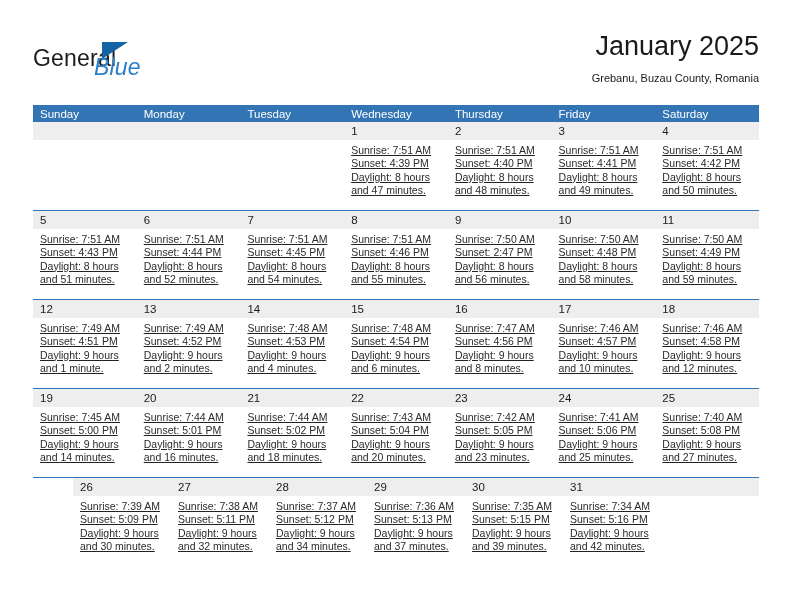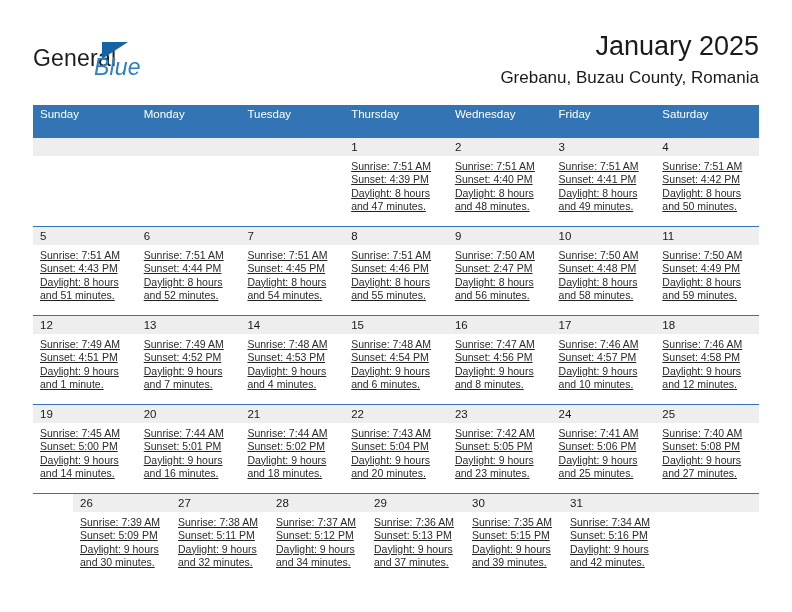--- a/index.html
+++ b/index.html
@@ -72,39 +72,39 @@
     top: 0;
     text-align: right;
   }
   .cal-title {
     font-size: 27px;
     color: #1a1a1a;
     line-height: 32px;
     white-space: nowrap;
   }
   .cal-subtitle {
-    font-size: 17px;
+    font-size: 11px;
     color: #1a1a1a;
     line-height: 20px;
     margin-top: 6px;
     white-space: nowrap;
   }
 
   
   .calendar {
     position: absolute;
     left: 33px;
     top: 105px;
     width: 726px;
   }
 
   .weekdays {
     display: flex;
     background: #3274b4;
-    height: 33px;
+    height: 17px;
   }
   .weekday {
     flex: 1 1 0;
     color: #ffffff;
     font-size: 11.5px;
     line-height: 19px;
     padding-left: 7px;
     box-sizing: border-box;
     overflow: hidden;
     white-space: nowrap;
@@ -172,22 +172,22 @@
       <div class="cal-subtitle">Grebanu, Buzau County, Romania</div>
     </div>
 
   </div>
 
   <div class="calendar">
     <div class="weekdays">
         <div class="weekday">Sunday</div>
         <div class="weekday">Monday</div>
         <div class="weekday">Tuesday</div>
+        <div class="weekday">Wednesday</div>
         <div class="weekday">Thursday</div>
-        <div class="weekday">Wednesday</div>
         <div class="weekday">Friday</div>
         <div class="weekday">Saturday</div>
       </div>
     <div id="weeks-container">
         <div class="week">
           <div class="daycell empty">
             <div class="daynum"></div>
           </div>
           <div class="daycell empty">
             <div class="daynum"></div>
@@ -306,21 +306,21 @@
               <div>Daylight: 9 hours</div>
               <div>and 1 minute.</div>
             </div>
           </div>
           <div class="daycell">
             <div class="daynum">13</div>
             <div class="info">
               <div>Sunrise: 7:49 AM</div>
               <div>Sunset: 4:52 PM</div>
               <div>Daylight: 9 hours</div>
-              <div>and 7 minutes.</div>
+              <div>and 2 minutes.</div>
             </div>
           </div>
           <div class="daycell">
             <div class="daynum">14</div>
             <div class="info">
               <div>Sunrise: 7:48 AM</div>
               <div>Sunset: 4:53 PM</div>
               <div>Daylight: 9 hours</div>
               <div>and 4 minutes.</div>
             </div>

